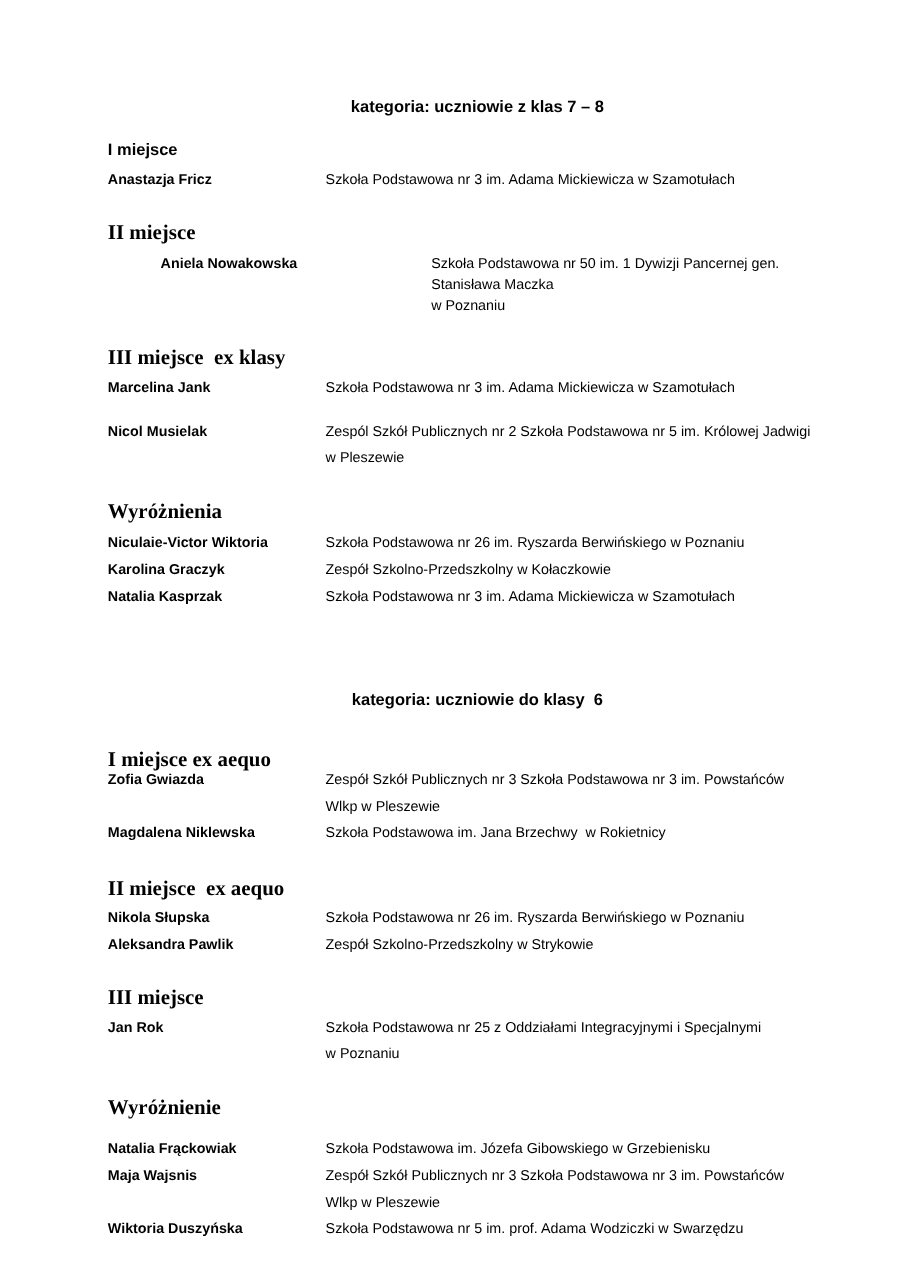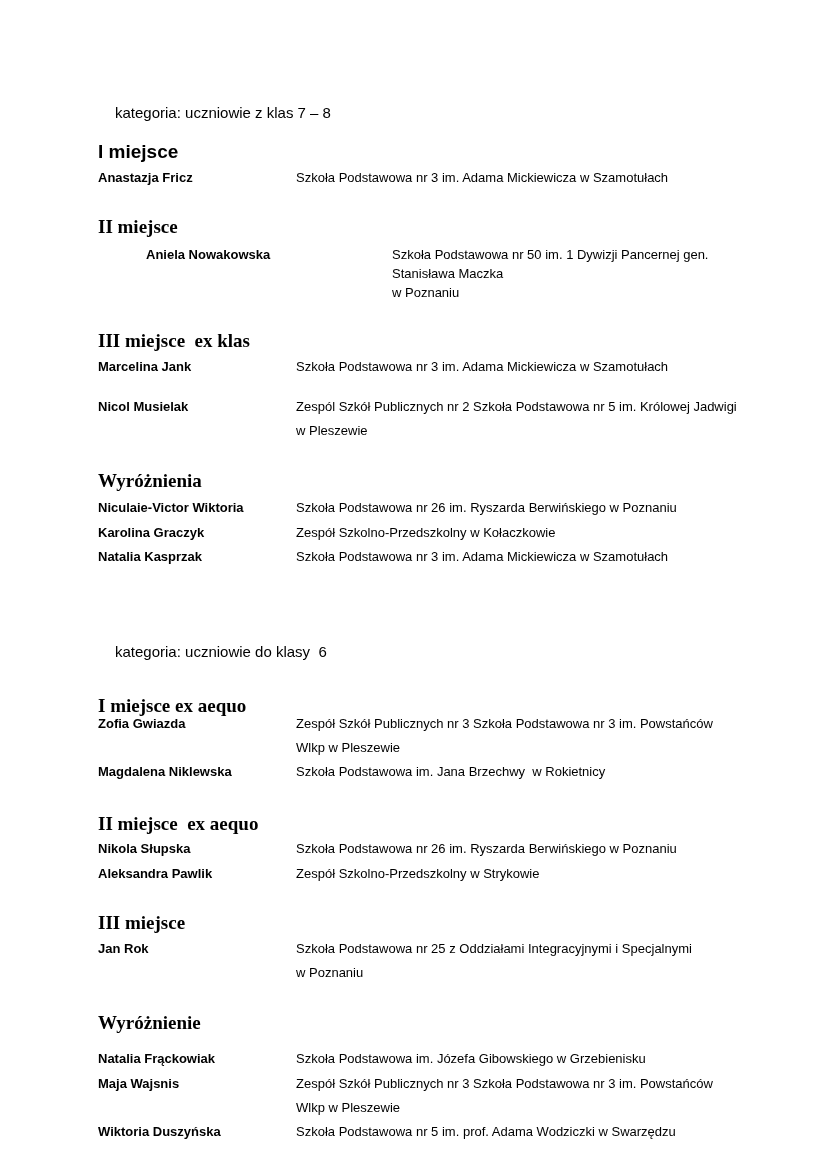--- a/index.html
+++ b/index.html
@@ -16,36 +16,36 @@
   }
   .doc {
     box-sizing: border-box;
     width: 826px;
     height: 1169px;
     padding: 87px 56px 0 98px;
     background: #ffffff;
   }
   .title {
     font-size: 15px;
-    font-weight: normal;
+    font-weight: bold;
     line-height: 18px;
-    text-align: left;
-    white-space: pre-wrap;
-    margin: 17px;
+    text-align: center;
+    white-space: pre-wrap;
+    margin: 2px;
   }
   .heading-lg {
     font-size: 19px;
     font-weight: bold;
     line-height: 18px;
     white-space: pre-wrap;
     margin: 0;
     font-family: Liberation Serif, serif;
   }
   .heading-sm {
-    font-size: 19px;
+    font-size: 15px;
     font-weight: bold;
     line-height: 16px;
     white-space: pre-wrap;
     margin: 0;
   }
   .row {
     display: flex;
     align-items: flex-start;
     font-size: 13px;
     line-height: 16px;
@@ -86,21 +86,21 @@
   <div class="heading-lg" style="margin-top:32px">II miejsce</div>
 
   <div class="row tight" style="margin-top:9px">
     <span class="name">Aniela Nowakowska</span>
     <span class="school">
       <span class="line">Szkoła Podstawowa nr 50 im. 1 Dywizji Pancernej gen. Stanisława Maczka</span>
       <span class="line">w Poznaniu</span>
     </span>
   </div>
 
-  <div class="heading-lg" style="margin-top:30px">III miejsce  ex klas</div>
+  <div class="heading-lg" style="margin-top:30px">III miejsce  ex klasy</div>
 
   <div class="row" style="margin-top:9px">
     <span class="name">Marcelina Jank</span>
     <span class="school">
       <span class="line">Szkoła Podstawowa nr 3 im. Adama Mickiewicza w Szamotułach</span>
     </span>
   </div>
   <div class="row" style="margin-top:24px">
     <span class="name">Nicol Musielak</span>
     <span class="school wide">

